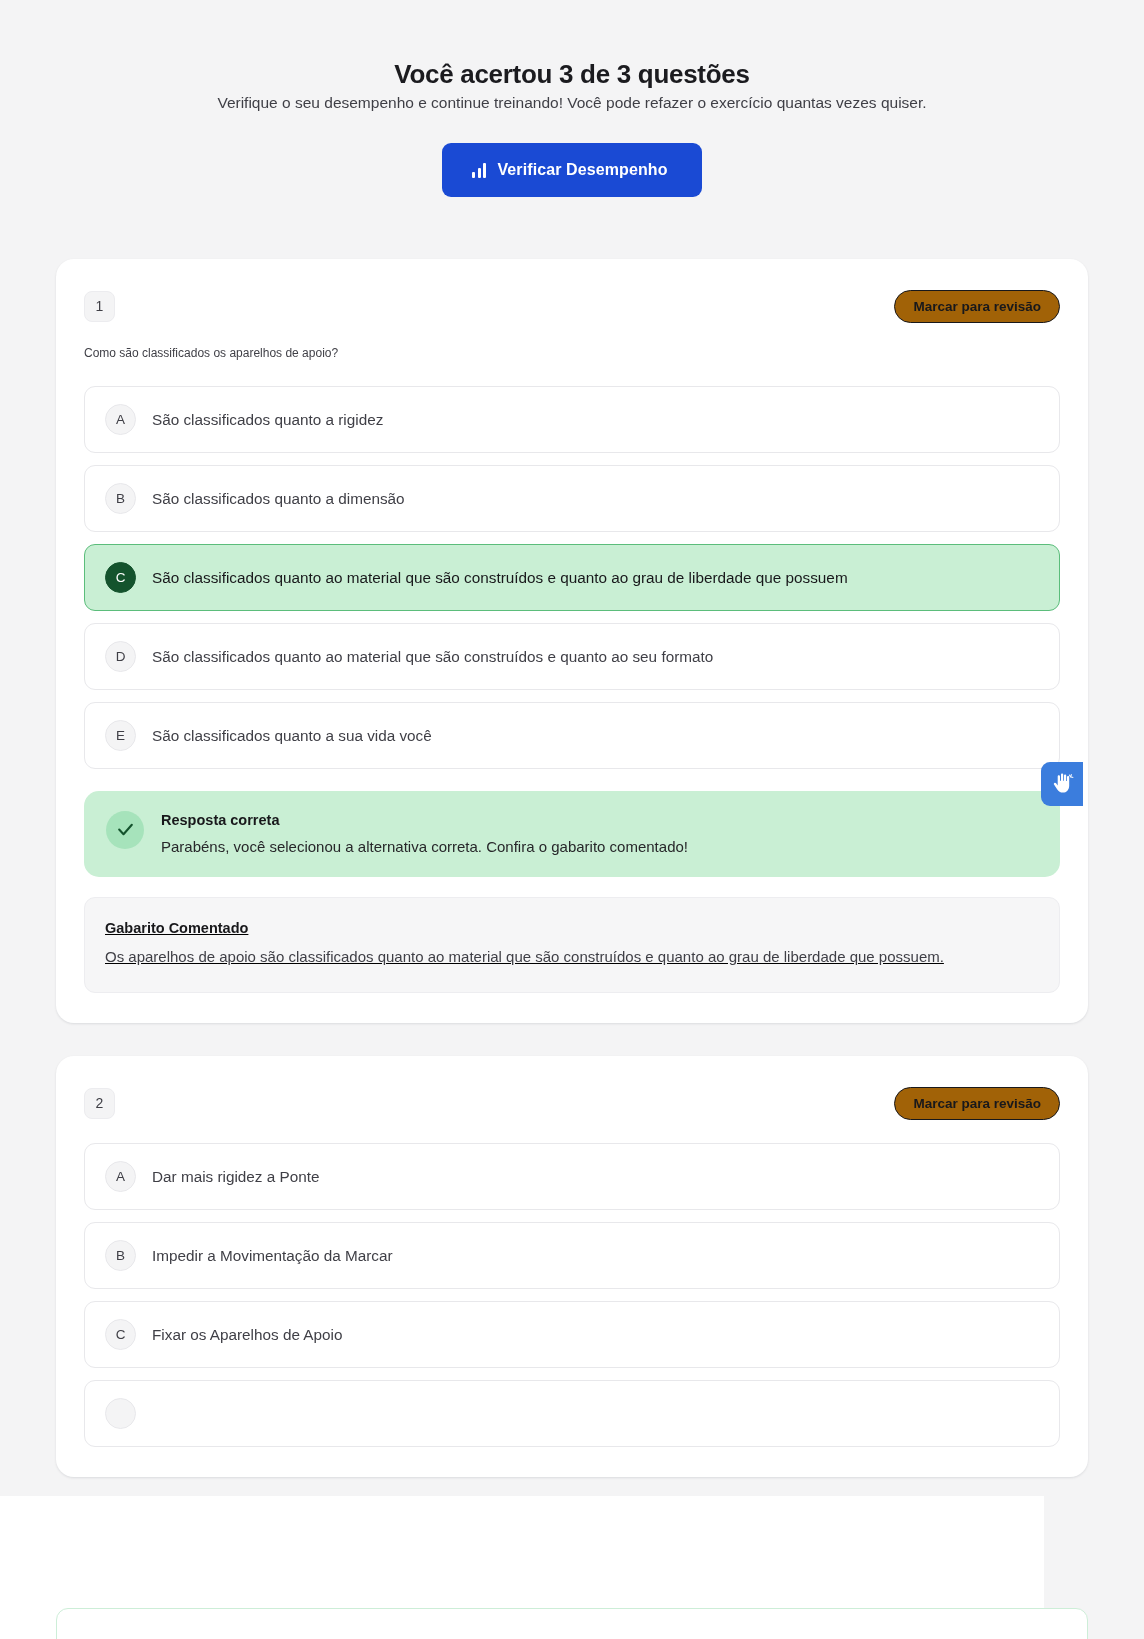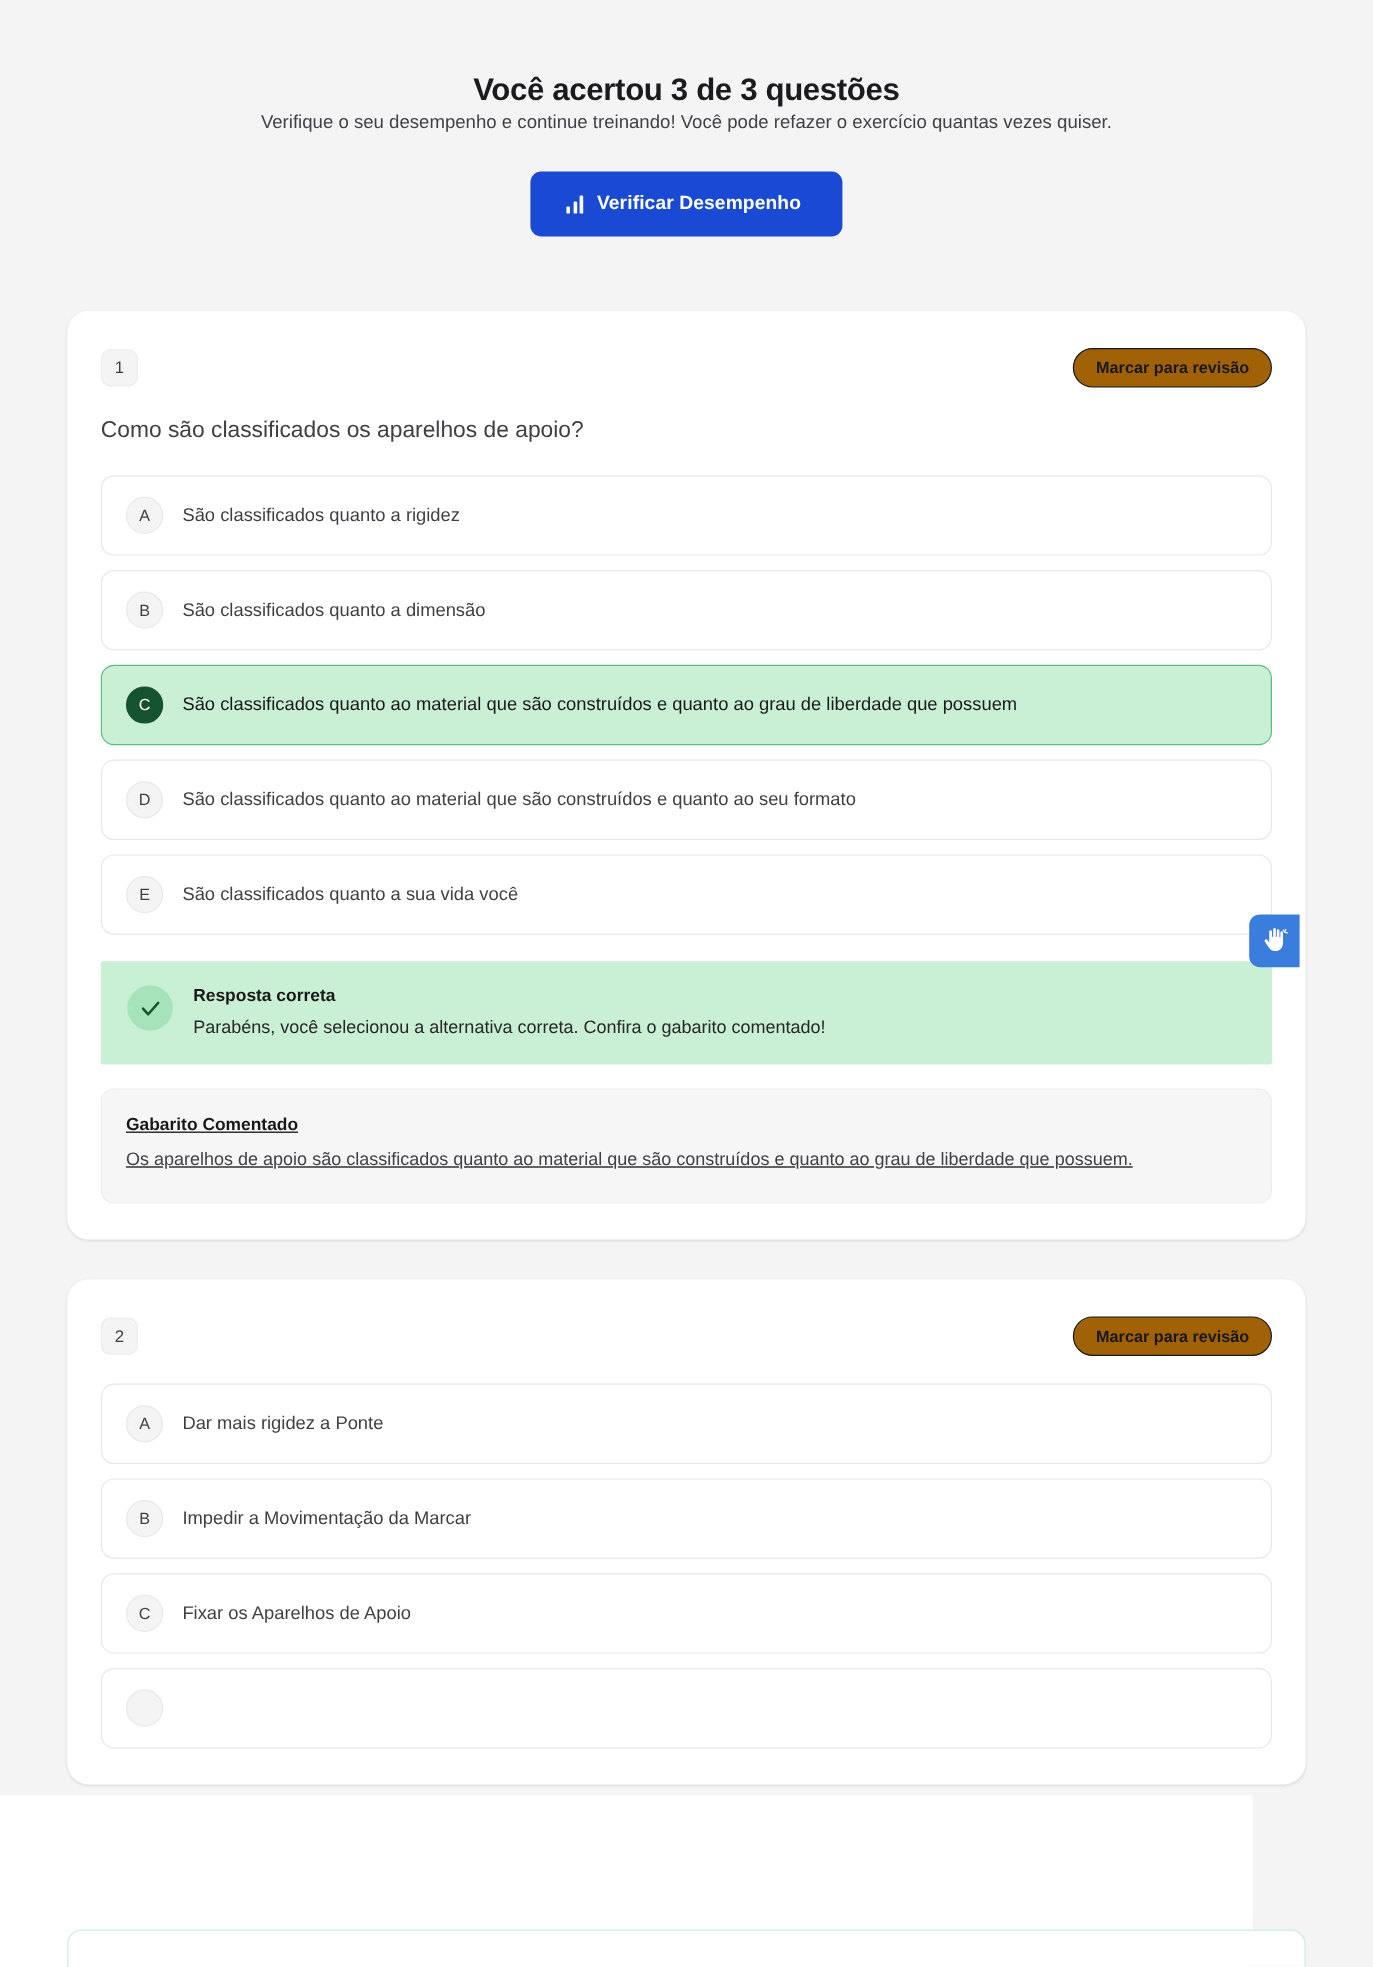--- a/index.html
+++ b/index.html
@@ -96,21 +96,21 @@
     padding: 8px 18px;
     font-size: 13.5px;
     font-weight: 600;
     color: #18181b;
     font-family: inherit;
     cursor: pointer;
     white-space: nowrap;
   }
   .q-text {
     margin-top: 22px;
-    font-size: 19px;
+    font-size: 12px;
     color: #3f3f46;
     line-height: 1.45;
   }
 
   .options { margin-top: 23px; display: flex; flex-direction: column; gap: 12px; }
   .opt {
     display: flex;
     align-items: center;
     gap: 16px;
     border: 1px solid #e8e8eb;
@@ -140,21 +140,21 @@
     border-color: #14532d;
     color: #ffffff;
     font-weight: 500;
   }
   .opt.correct .opt-text { color: #18181b; }
 
   
   .feedback {
     margin-top: 22px;
     background: #c9efd4;
-    border-radius: 2px;
+    border-radius: 15px;
     padding: 20px 22px;
     display: flex;
     gap: 17px;
     align-items: flex-start;
   }
   .check-circle {
     flex: 0 0 auto;
     width: 38px; height: 38px;
     border-radius: 50%;
     background: #a6e3bb;

